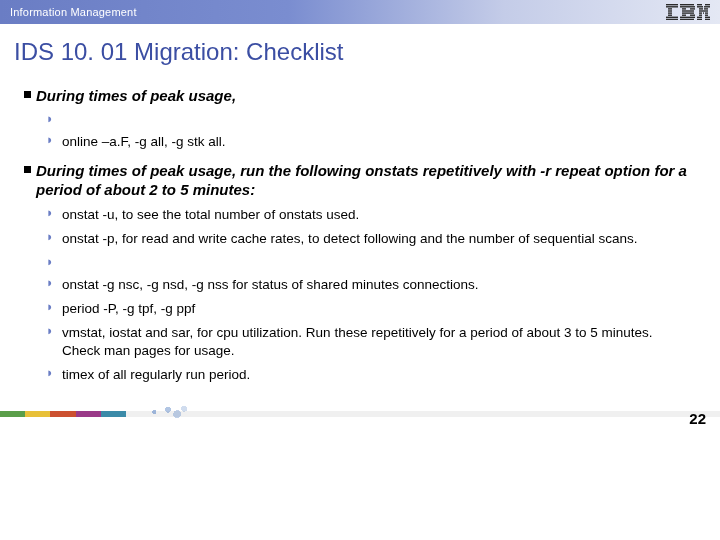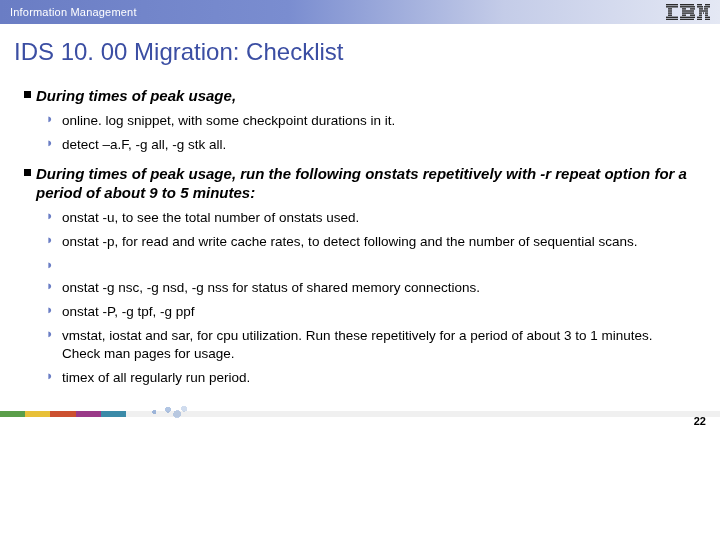--- a/index.html
+++ b/index.html
@@ -19,21 +19,21 @@
   .lvl2 .marker { width: 16px; flex: 0 0 16px; color: #6a7dc4; font-size: 13px; line-height: 1.1; padding-top: 0; }
   .lvl2 .txt { font-size: 13.5px; font-weight: normal; padding-right: 8px; }
   .footer { position: absolute; bottom: 0; left: 0; width: 720px; height: 30px; }
   .footer-bar { position: absolute; bottom: 16px; left: 0; height: 6px; width: 720px; background: linear-gradient(to right, #5a9e4a 0%, #5a9e4a 3.5%, #e8c038 3.5%, #e8c038 7%, #cc5030 7%, #cc5030 10.5%, #9a3a88 10.5%, #9a3a88 14%, #3b8aa8 14%, #3b8aa8 17.5%, #f0f0f0 17.5%, #f0f0f0 100%); }
   .footer-ornament { position: absolute; bottom: 10px; left: 145px; width: 46px; height: 22px; background:
      radial-gradient(circle at 20% 50%, rgba(100,140,200,0.6) 2px, transparent 2px),
      radial-gradient(circle at 50% 40%, rgba(100,140,200,0.5) 3px, transparent 3px),
      radial-gradient(circle at 70% 60%, rgba(100,140,200,0.4) 4px, transparent 4px),
      radial-gradient(circle at 85% 35%, rgba(100,140,200,0.3) 3px, transparent 3px);
   }
-  .page-num { position: absolute; right: 14px; bottom: 6px; font-size: 11px; font-weight: bold; color: #000; }
+  .page-num { position: absolute; right: 14px; bottom: 6px; font-size: 15px; font-weight: bold; color: #000; }
 </style>
 </head>
 <body>
 
 <div class="slide">
 
   <div class="header-bar">
     <span class="header-label">Information Management</span>
     <span class="ibm-logo">
       <svg width="44" height="16" viewBox="0 0 44 16">
@@ -70,67 +70,66 @@
             <rect x="39" y="10.5" width="3" height="1.4"></rect>
           <rect x="31" y="12.6" width="5" height="1.4"></rect>
             <rect x="39" y="12.6" width="5" height="1.4"></rect>
           <rect x="31" y="14.7" width="5" height="1.3"></rect>
             <rect x="39" y="14.7" width="5" height="1.3"></rect>
         </g>
       </svg>
     </span>
   </div>
 
-  <div class="title">IDS 10. 00 Migration: Checklist</div>
+  <div class="title">IDS 10. 01 Migration: Checklist</div>
 
   <div class="content">
 
     <div class="lvl1">
       <div class="marker">
           <span></span>
         </div>
       <div class="txt">During times of peak usage,</div>
     </div>
     <div class="lvl2">
       <div class="marker">◗</div>
-      <div class="txt">online. log snippet, with some checkpoint durations in it.</div>
     </div>
     <div class="lvl2">
       <div class="marker">◗</div>
-      <div class="txt">detect –a.F, -g all, -g stk all.</div>
+      <div class="txt">online –a.F, -g all, -g stk all.</div>
     </div>
 
     <div class="lvl1">
       <div class="marker">
           <span></span>
         </div>
-      <div class="txt">During times of peak usage, run the following onstats repetitively with -r repeat option for a period of about 9 to 5 minutes:</div>
+      <div class="txt">During times of peak usage, run the following onstats repetitively with -r repeat option for a period of about 2 to 5 minutes:</div>
     </div>
     <div class="lvl2">
       <div class="marker">◗</div>
       <div class="txt">onstat -u, to see the total number of onstats used.</div>
     </div>
     <div class="lvl2">
       <div class="marker">◗</div>
       <div class="txt">onstat -p, for read and write cache rates, to detect following and the number of sequential scans.</div>
     </div>
     <div class="lvl2">
       <div class="marker">◗</div>
     </div>
     <div class="lvl2">
       <div class="marker">◗</div>
-      <div class="txt">onstat -g nsc, -g nsd, -g nss for status of shared memory connections.</div>
+      <div class="txt">onstat -g nsc, -g nsd, -g nss for status of shared minutes connections.</div>
     </div>
     <div class="lvl2">
       <div class="marker">◗</div>
-      <div class="txt">onstat -P, -g tpf, -g ppf</div>
+      <div class="txt">period -P, -g tpf, -g ppf</div>
     </div>
     <div class="lvl2">
       <div class="marker">◗</div>
-      <div class="txt">vmstat, iostat and sar, for cpu utilization. Run these repetitively for a period of about 3 to 1 minutes. Check man pages for usage.</div>
+      <div class="txt">vmstat, iostat and sar, for cpu utilization. Run these repetitively for a period of about 3 to 5 minutes. Check man pages for usage.</div>
     </div>
     <div class="lvl2">
       <div class="marker">◗</div>
       <div class="txt">timex of all regularly run period.</div>
     </div>
 
   </div>
 
   <div class="footer">
     <div class="footer-bar"></div>

